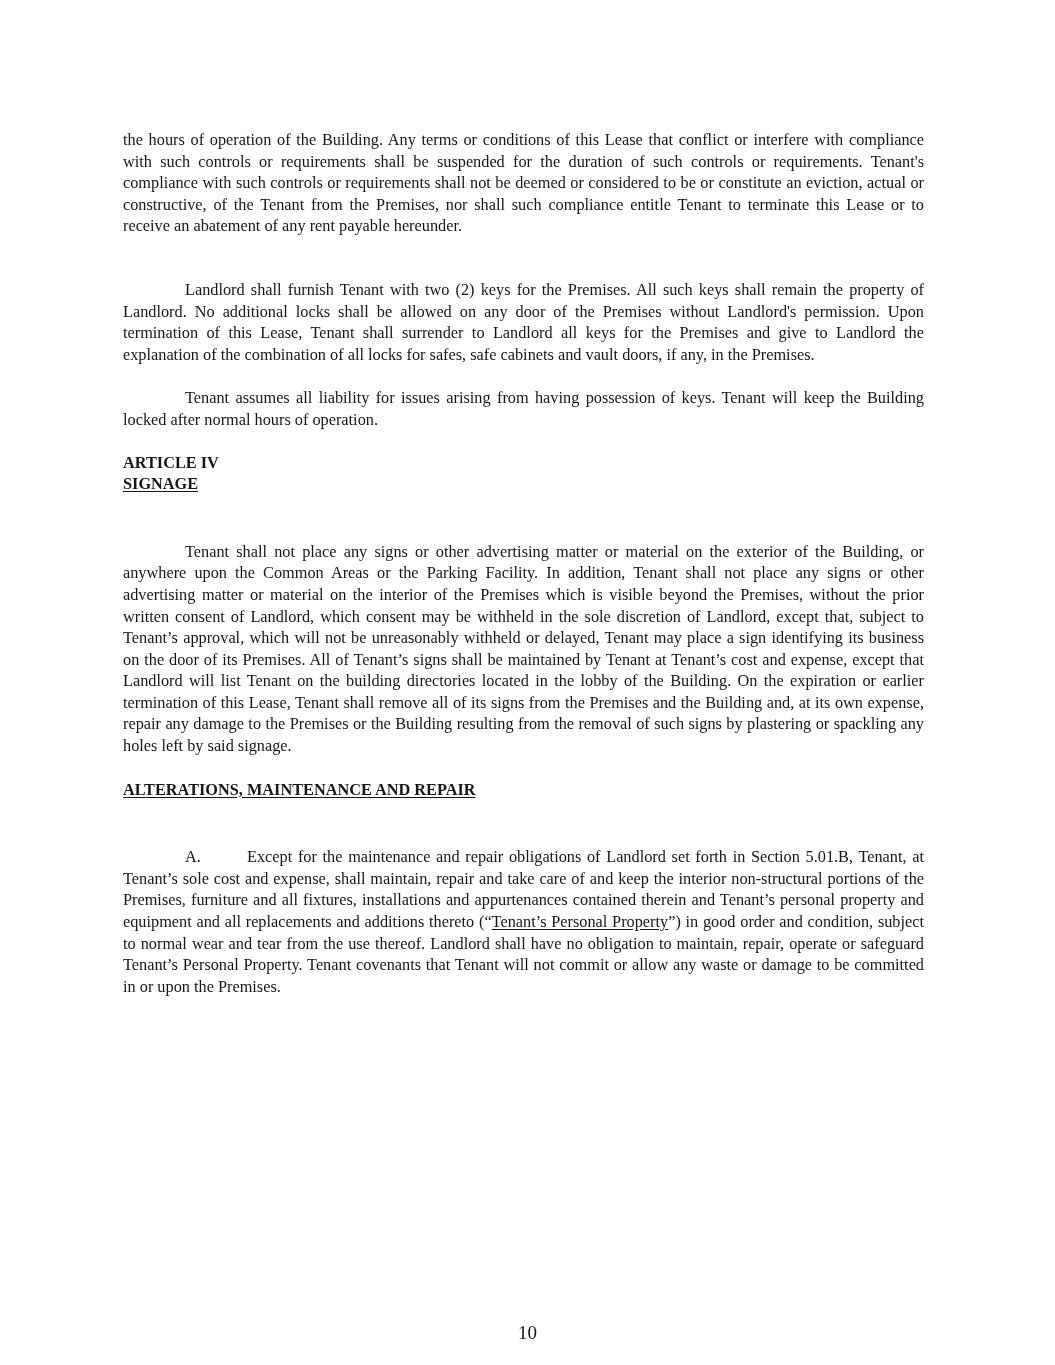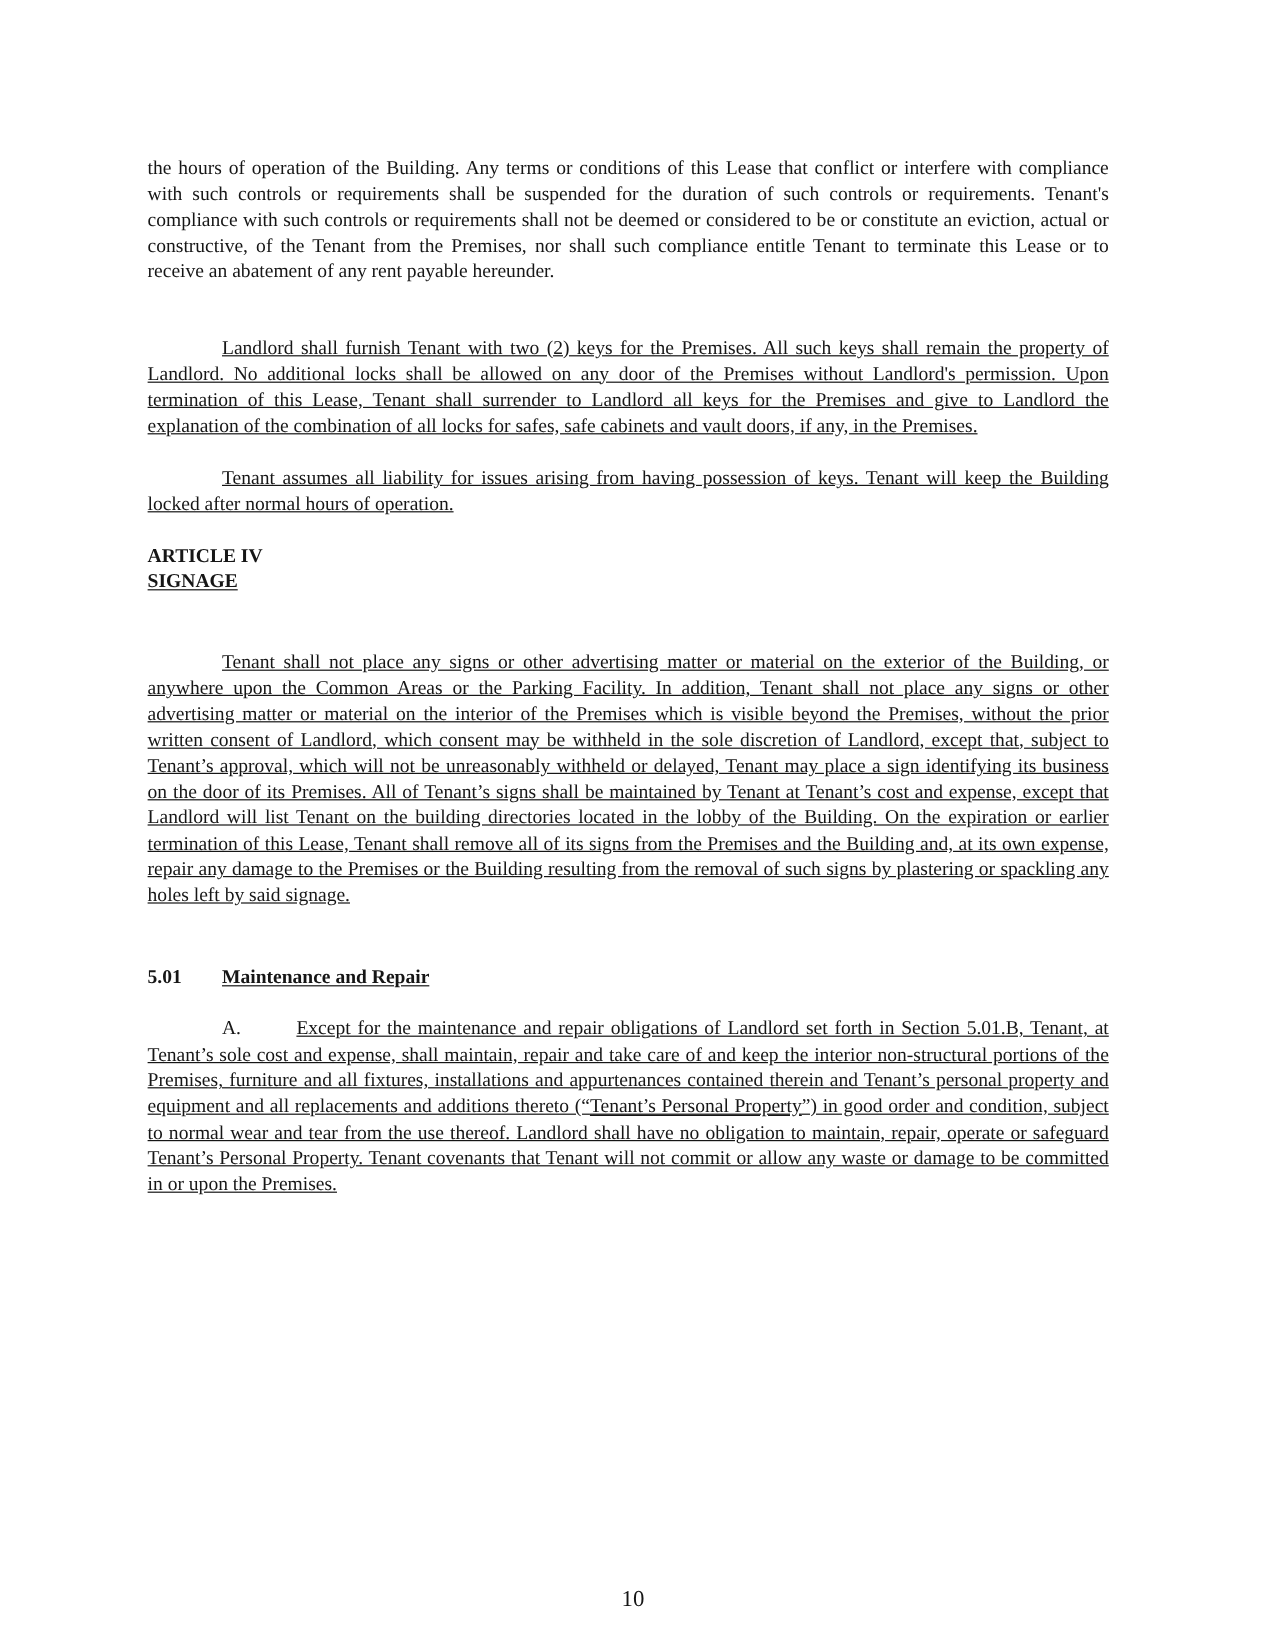--- a/index.html
+++ b/index.html
@@ -8,21 +8,21 @@
     position: absolute; left: 0; top: 0; width: 1021px; height: 1365px;
     background: #ffffff; color: #161616;
     font-family: "Liberation Serif", "DejaVu Serif", serif;
     margin-top: 16px;
   }
   .content {
     position: absolute; left: 123px; top: 113px; width: 801px;
     font-size: 16.3px; line-height: 21.6px;
   }
   p { margin: 0; text-align: justify; text-align-last: left; }
-  .indent { text-indent: 62px; text-decoration: underline; }
+  .indent { text-indent: 62px; }
   .section-heading {
     font-weight: bold; display: flex; margin: 0;
   }
   .section-num { width: 62px; }
   .u { text-decoration: underline; text-underline-offset: 2px; }
   .article { text-align: center; font-weight: bold; margin: 0; }
   .gap-20 { height: 20px; }
   .gap-21 { height: 21px; }
   .gap-22 { height: 22px; }
   .gap-24 { height: 24px; }
@@ -58,27 +58,24 @@
 
     <div class="gap-24"></div>
 
 
     <div class="gap-22"></div>
 
     <p class="indent">Tenant shall not place any signs or other advertising matter or material on the exterior of the Building, or anywhere upon the Common Areas or the Parking Facility.   In addition, Tenant shall not place any signs or other advertising matter or material on the interior of the Premises which is visible beyond the Premises, without the prior written consent of Landlord, which consent may be withheld in the sole discretion of Landlord, except that, subject to Tenant’s approval, which will not be unreasonably withheld or delayed, Tenant may place a sign identifying its business on the door of its Premises.   All of Tenant’s signs shall be maintained by Tenant at Tenant’s cost and expense, except that Landlord will list Tenant on the building directories located in the lobby of the Building.   On the expiration or earlier termination of this Lease, Tenant shall remove all of its signs from the Premises and the Building and, at its own expense, repair any damage to the Premises or the Building resulting from the removal of such signs by plastering or spackling any holes left by said signage.</p>
 
     <div class="gap-22"></div>
 
+    <p class="article"><span class="u">ALTERATIONS, MAINTENANCE AND REPAIR</span></p>
 
     <div class="gap-24"></div>
 
-    <div class="section-heading">
-      <span class="section-num">5.01</span>
-      <span class="u">Maintenance and Repair</span>
-    </div>
 
     <div class="gap-22"></div>
 
     <p class="indent"><span class="marker">A.</span><span>Except for the maintenance and repair obligations of Landlord set forth in Section 5.01.B, Tenant, at Tenant’s sole cost and expense, shall maintain, repair and take care of and keep the interior non-structural portions of the Premises, furniture and all fixtures, installations and appurtenances contained therein and Tenant’s personal property and equipment and all replacements and additions thereto (“</span><span class="u">Tenant’s Personal Property</span><span>”) in good order and condition, subject to normal wear and tear from the use thereof. Landlord shall have no obligation to maintain, repair, operate or safeguard Tenant’s Personal Property. Tenant covenants that Tenant will not commit or allow any waste or damage to be committed in or upon the Premises.</span></p>
 
     <div class="gap-22"></div>
 
 
   </div>
 

